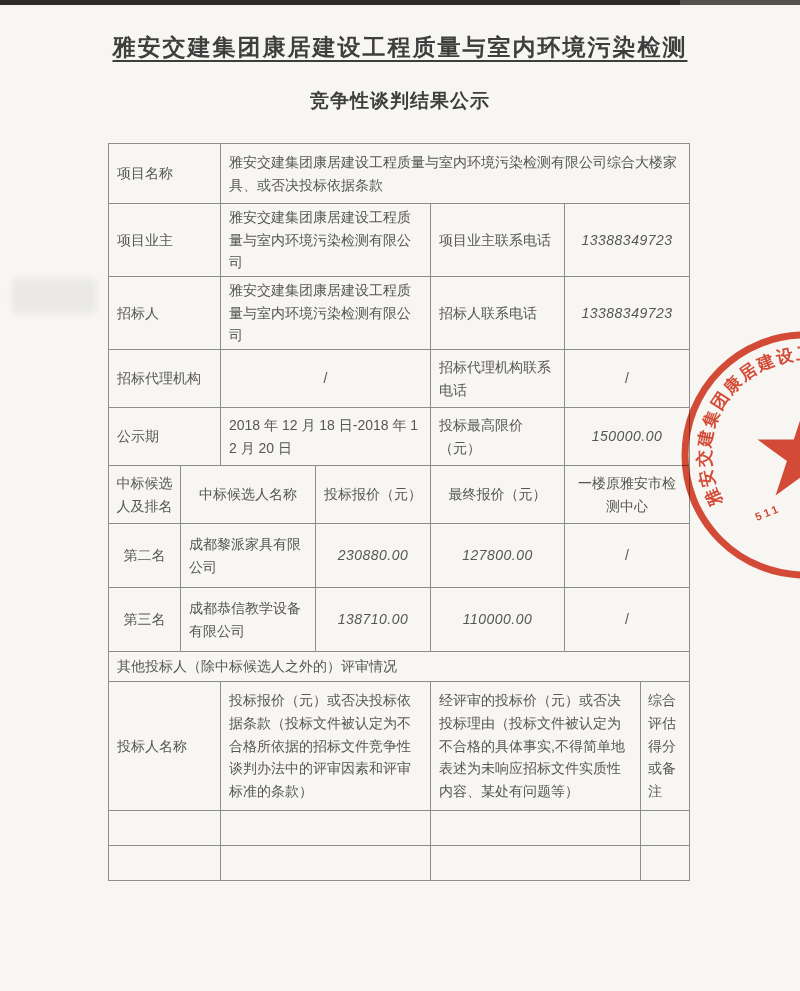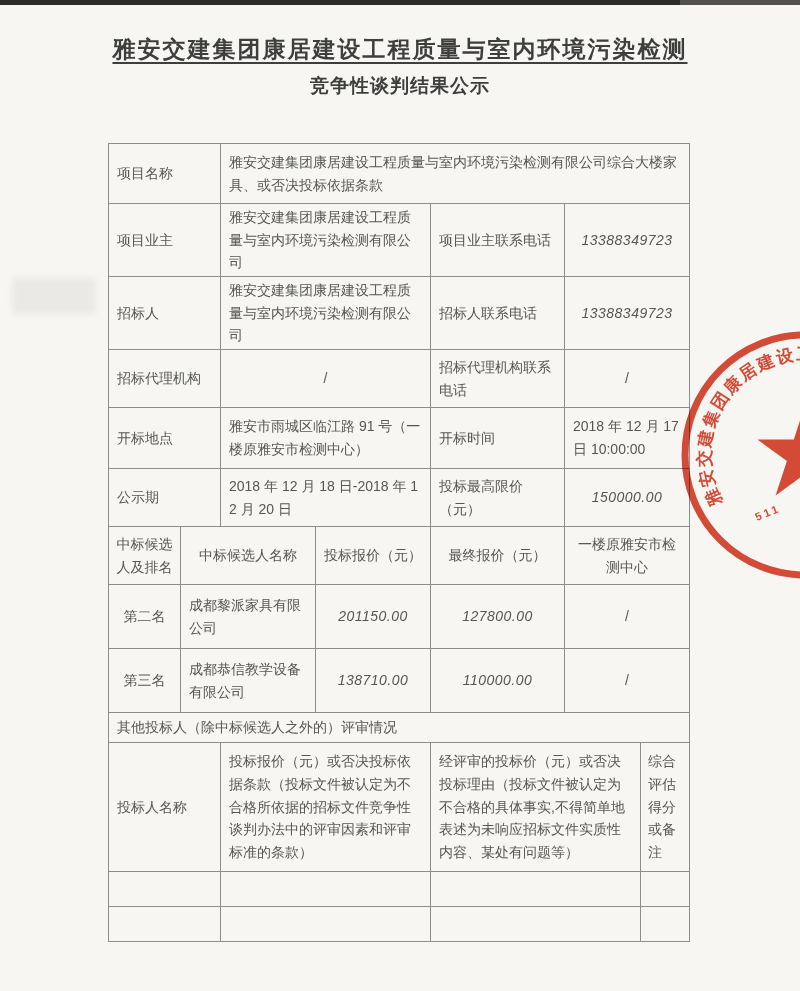--- a/index.html
+++ b/index.html
@@ -5,26 +5,26 @@
   html,body{margin:0;padding:0}
   body{
     width:800px;height:991px;position:relative;overflow:hidden;
     background:#f7f6f2;
     font-family:"Liberation Sans","DejaVu Sans",sans-serif;
     color:#4e4e4e;
   }
   .scan-topbar{position:absolute;top:0;left:0;width:800px;height:5px;background:#2e2c2a;}
   .scan-topbar:after{content:"";position:absolute;right:0;top:0;width:120px;height:5px;background:#55514d;}
 
-  .titles{position:absolute;top:30px;left:0;width:800px;text-align:center;}
+  .titles{position:absolute;top:30px;left:0;width:800px;text-align:center;font-family:Liberation Mono, monospace;}
   .title-line{
     font-size:23px;font-weight:bold;color:#3e3e3e;letter-spacing:2px;line-height:38px;
     text-decoration:underline;text-underline-offset:5px;text-decoration-thickness:1.5px;
   }
-  .subtitle{font-size:19px;font-weight:bold;color:#3e3e3e;letter-spacing:1px;margin-top:5px;}
+  .subtitle{font-size:19px;font-weight:bold;color:#3e3e3e;letter-spacing:1px;margin-top:20px;}
 
   .tables{position:absolute;left:108px;top:143px;width:581px;}
   table{border-collapse:collapse;table-layout:fixed;width:581px;background:transparent;border-radius:29px;}
   table + table{margin-top:-1px;}
   td{
     border:1px solid #8d8d8d;font-size:14px;line-height:1.62;
     padding:2px 8px;vertical-align:middle;color:#565656;word-break:break-all;
   }
   td.c{text-align:center;padding:2px 4px;}
   td.num{text-align:center;letter-spacing:.5px;font-style:italic;}
@@ -82,26 +82,20 @@
         <td>雅安交建集团康居建设工程质量与室内环境污染检测有限公司</td>
         <td>招标人联系电话</td>
         <td class="num">13388349723</td>
       </tr>
       <tr class="h58">
         <td>招标代理机构</td>
         <td class="c">/</td>
         <td>招标代理机构联系电话</td>
         <td class="c">/</td>
       </tr>
-      <tr class="h61">
-        <td>开标地点</td>
-        <td>雅安市雨城区临江路 91 号（一楼原雅安市检测中心）</td>
-        <td>开标时间</td>
-        <td>2018 年 12 月 17 日 10:00:00</td>
-      </tr>
       <tr class="h58">
         <td>公示期</td>
         <td>2018 年 12 月 18 日-2018 年 12 月 20 日</td>
         <td>投标最高限价（元）</td>
         <td class="num">150000.00</td>
       </tr>
     </tbody>
       </table>
 
     <table>
@@ -116,21 +110,21 @@
           <tr class="h58">
         <td class="hdr tiny-col">中标候选人及排名</td>
         <td class="hdr">中标候选人名称</td>
         <td class="hdr">投标报价（元）</td>
         <td class="hdr">最终报价（元）</td>
         <td class="hdr">一楼原雅安市检测中心</td>
       </tr>
       <tr class="h64">
         <td class="c">第二名</td>
         <td>成都黎派家具有限公司</td>
-        <td class="num">201150.00</td>
+        <td class="num">230880.00</td>
         <td class="num">127800.00</td>
         <td class="c">/</td>
       </tr>
       <tr class="h64">
         <td class="c">第三名</td>
         <td>成都恭信教学设备有限公司</td>
         <td class="num">138710.00</td>
         <td class="num">110000.00</td>
         <td class="c">/</td>
       </tr>

